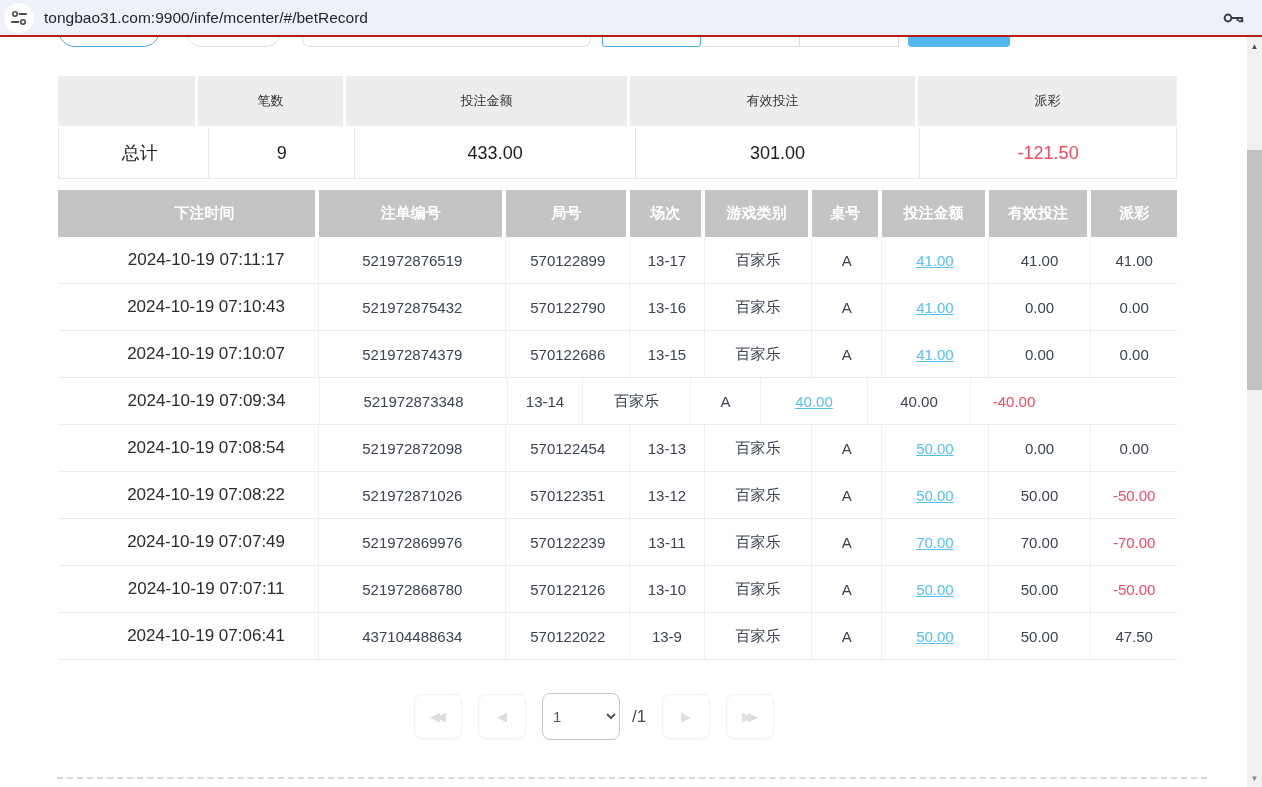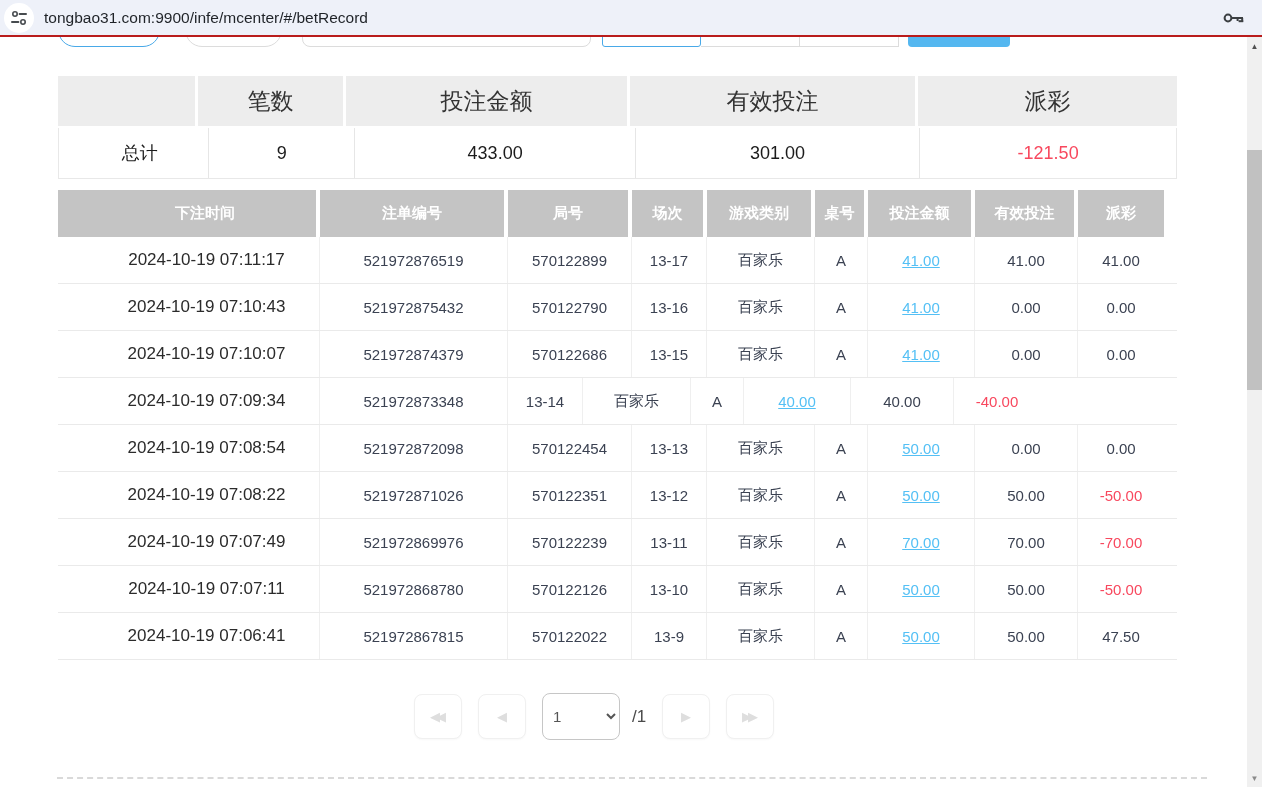--- a/index.html
+++ b/index.html
@@ -25,41 +25,41 @@
   .f-seg   { left:602px; width:297px; display:flex; background:transparent; }
   .f-seg > div { height:34px; background:#fff; }
   .f-seg-a { width:99px; border:1px solid #49a9e8; border-radius:3px; }
   .f-seg-b, .f-seg-c { width:99px; border:1px solid #dcdcdc; border-left:none; }
   .f-submit { left:908px; width:102px; background:#54b7f0; border:none; border-radius:4px; cursor:pointer; }
 
   
   .summary { position:absolute; left:58px; top:39px; width:1119px; }
   .s-hrow { display:flex; }
   .s-hcell { background:#ededed; height:50px; display:flex; align-items:center; justify-content:center;
-             font-size:23px; color:#333; border-right:3px solid #fff; }
+             font-size:13px; color:#333; border-right:3px solid #fff; }
   .s-hcell:last-child { border-right:none; }
   .s-brow { display:flex; margin-top:2px; border:1px solid #e8e8e8; border-top:none; overflow:hidden;padding-left:12px; }
   .s-bcell { height:50px; display:flex; align-items:center; justify-content:center;
              font-size:18px; color:#1b1b1b; border-right:1px solid #e6e6e6; background:#fff; }
   .s-bcell:last-child { border-right:none; }
   .s0 { width:140px; } .s1 { width:148px; } .s2 { width:284px; } .s3 { width:288px; } .s4 { width:259px; }
 
   
   .bettable { position:absolute; left:58px; top:153px; width:1119px; }
   .bt-head { display:flex; }
   .bt-th { background:#c4c4c4; color:#fff; font-weight:bold; font-size:15px; height:47px;
            display:flex; align-items:center; justify-content:center; border-right:4px solid #fff; }
   .bt-th:last-child { border-right:none; }
   .bt-tr { display:flex; border-bottom:1px solid #eaeaea; background:#fff; }
   .bt-td { height:46px; display:flex; align-items:center; justify-content:center;
            font-size:15px; color:#3b4252; border-right:1px solid #efefef; }
   .bt-td:last-child { border-right:none; }
   .bt-td.time { color:#2b2b2b; font-size:17px; }
   .c0 { width:262px;padding-left:36px; } .c1 { width:188px; } .c2 { width:124px; } .c3 { width:75px; }
-  .c4 { width:108px; } .c5 { width:53px; }  .c6 { width:107px; } .c7 { width:103px; } .c8 { width:86px; }
+  .c4 { width:108px; } .c5 { width:70px; }  .c6 { width:107px; } .c7 { width:103px; } .c8 { width:86px; }
   .link { color:#54c0f5; text-decoration:underline; cursor:pointer; }
   .neg  { color:#f8485e; }
   .red  { color:#f8485e; }
 
   
   .pagination { position:absolute; top:656px; left:0; width:1188px; display:flex;
                 align-items:center; justify-content:center; gap:16px; }
   .pg-btn { width:48px; height:45px; border:1px solid #f0f0f0; border-radius:8px; background:#fff;
             display:flex; align-items:center; justify-content:center; color:#dedede; font-size:13px;
             box-shadow:0 1px 2px rgba(0,0,0,0.03); cursor:default; }
@@ -243,21 +243,21 @@
           <div class="bt-td c4">百家乐</div>
           <div class="bt-td c5">A</div>
           <div class="bt-td c6">
             <span class="link">50.00</span>
           </div>
           <div class="bt-td c7">50.00</div>
           <div class="bt-td c8 neg">-50.00</div>
         </div>
         <div class="bt-tr">
           <div class="bt-td c0 time">2024-10-19 07:06:41</div>
-          <div class="bt-td c1">521972867815</div>
+          <div class="bt-td c1">437104488634</div>
           <div class="bt-td c2">570122022</div>
           <div class="bt-td c3">13-9</div>
           <div class="bt-td c4">百家乐</div>
           <div class="bt-td c5">A</div>
           <div class="bt-td c6">
             <span class="link">50.00</span>
           </div>
           <div class="bt-td c7">50.00</div>
           <div class="bt-td c8">47.50</div>
         </div>

